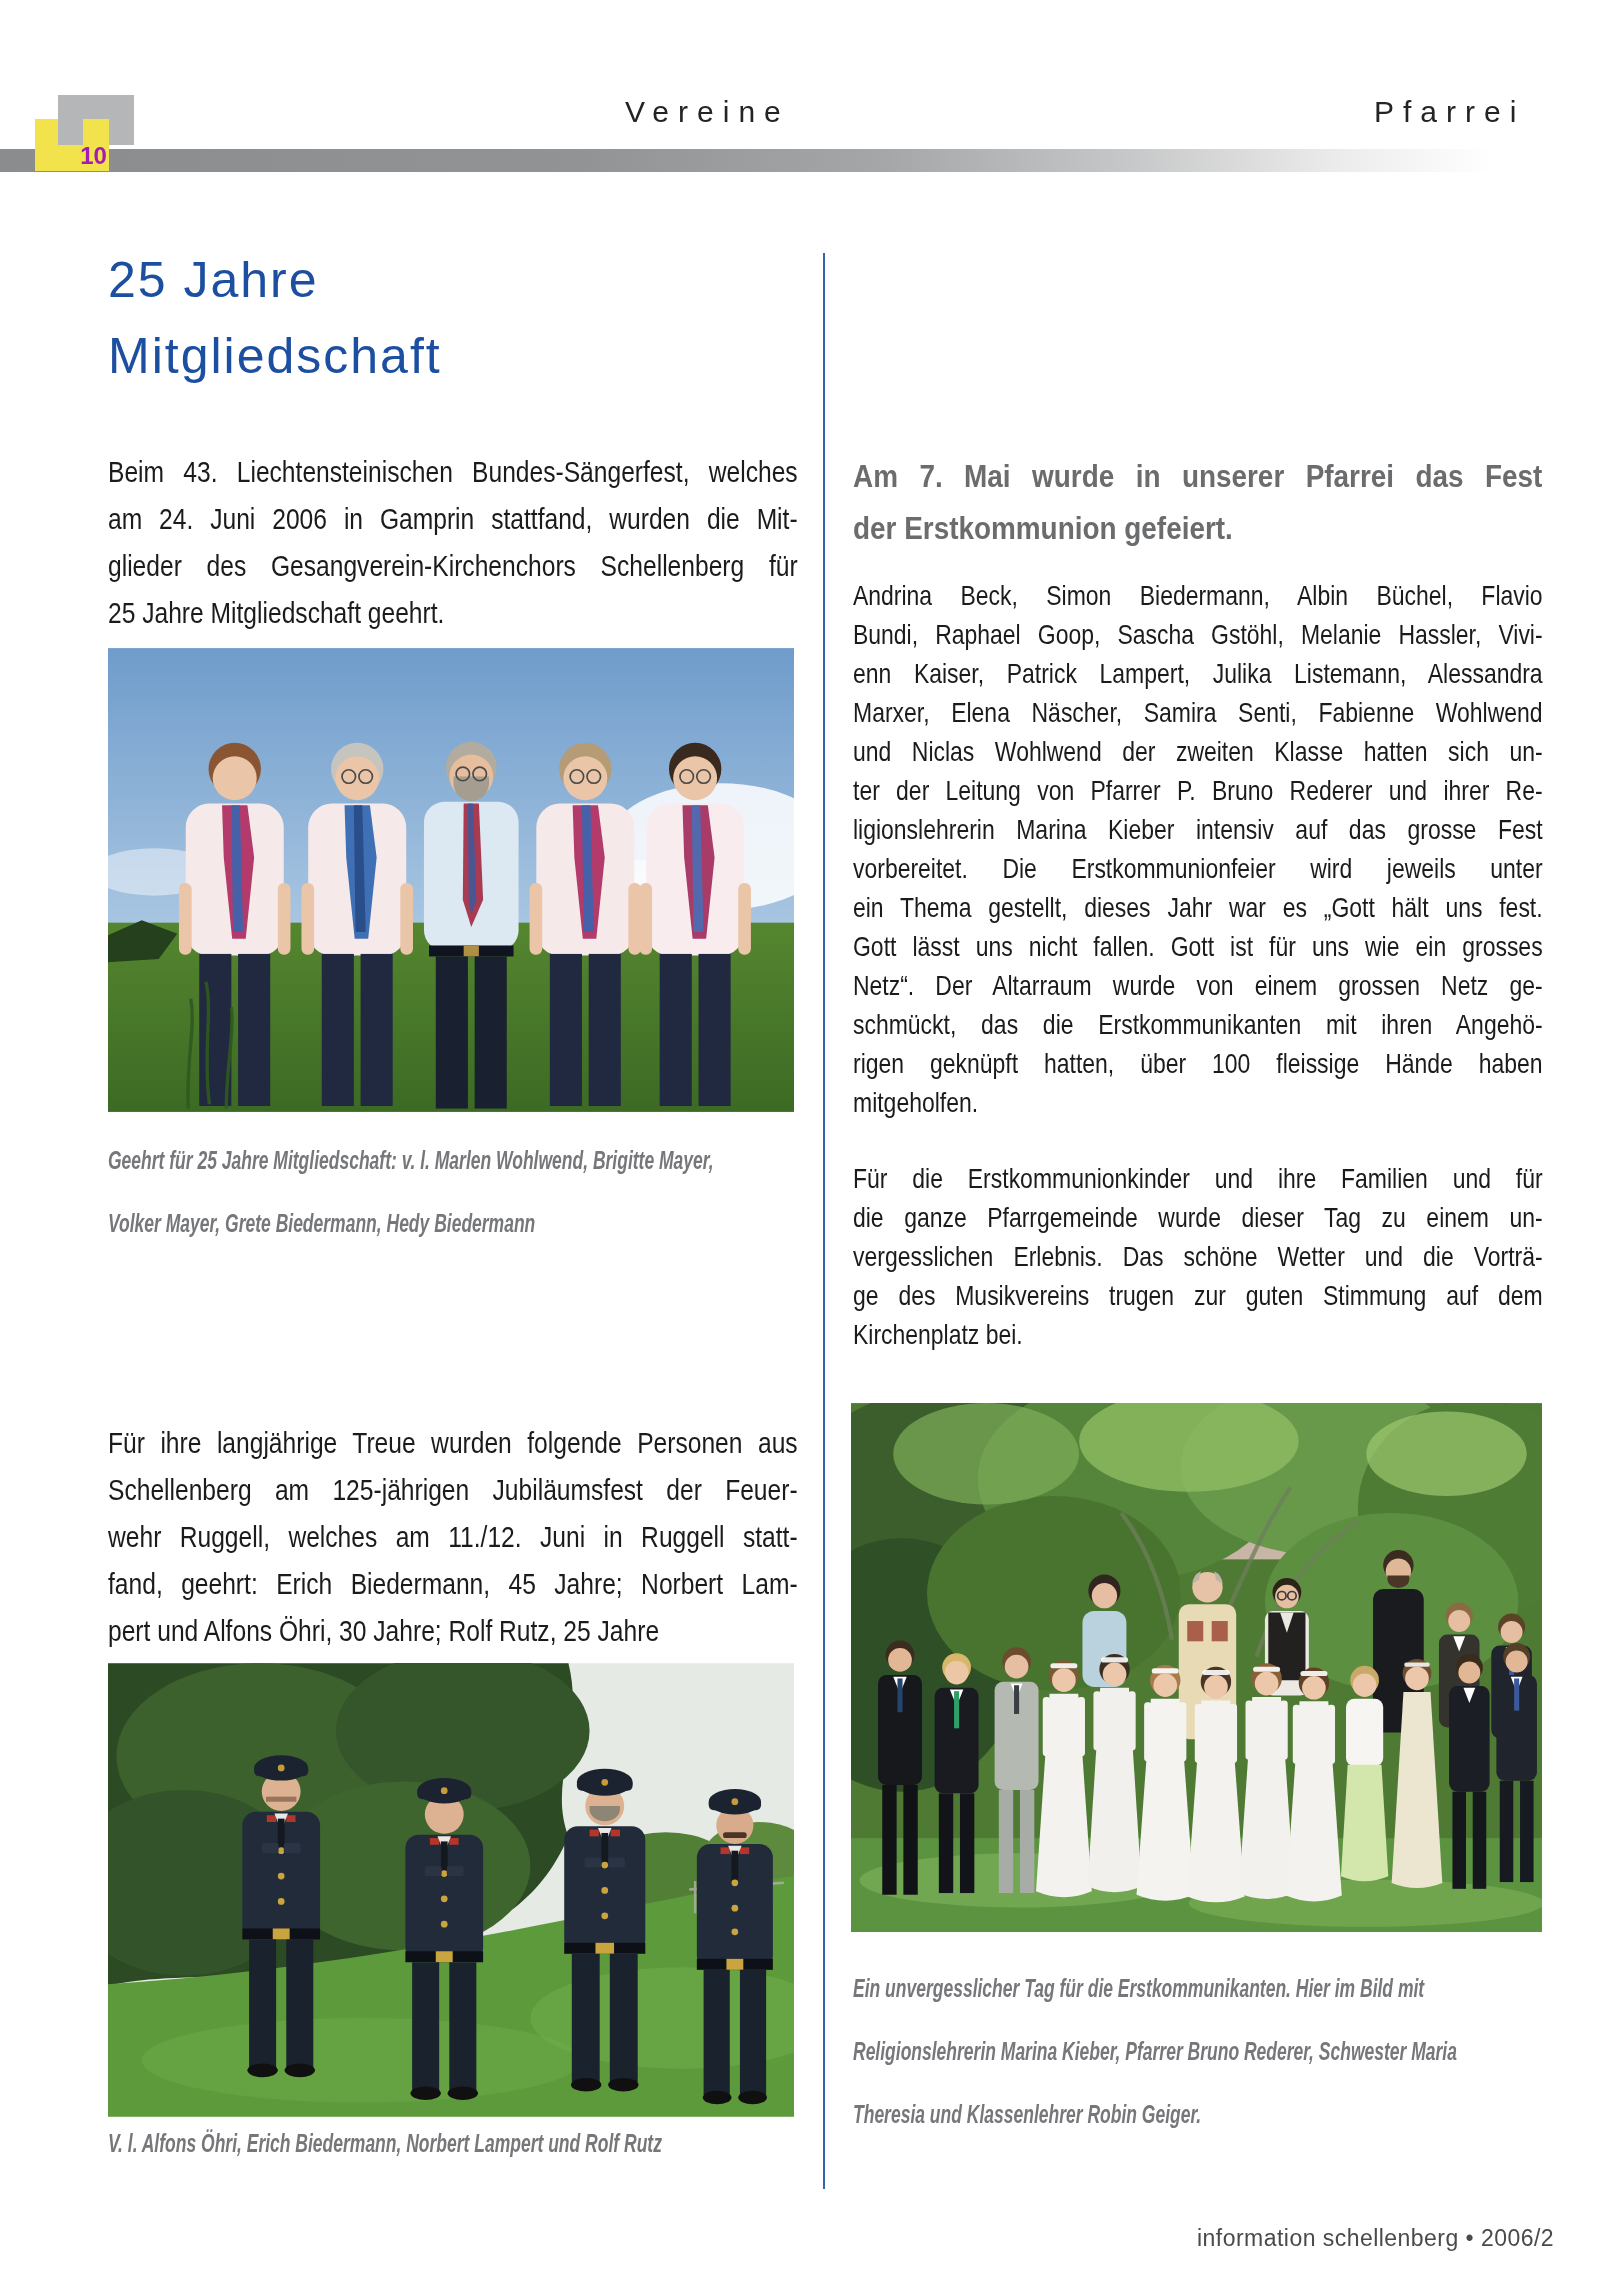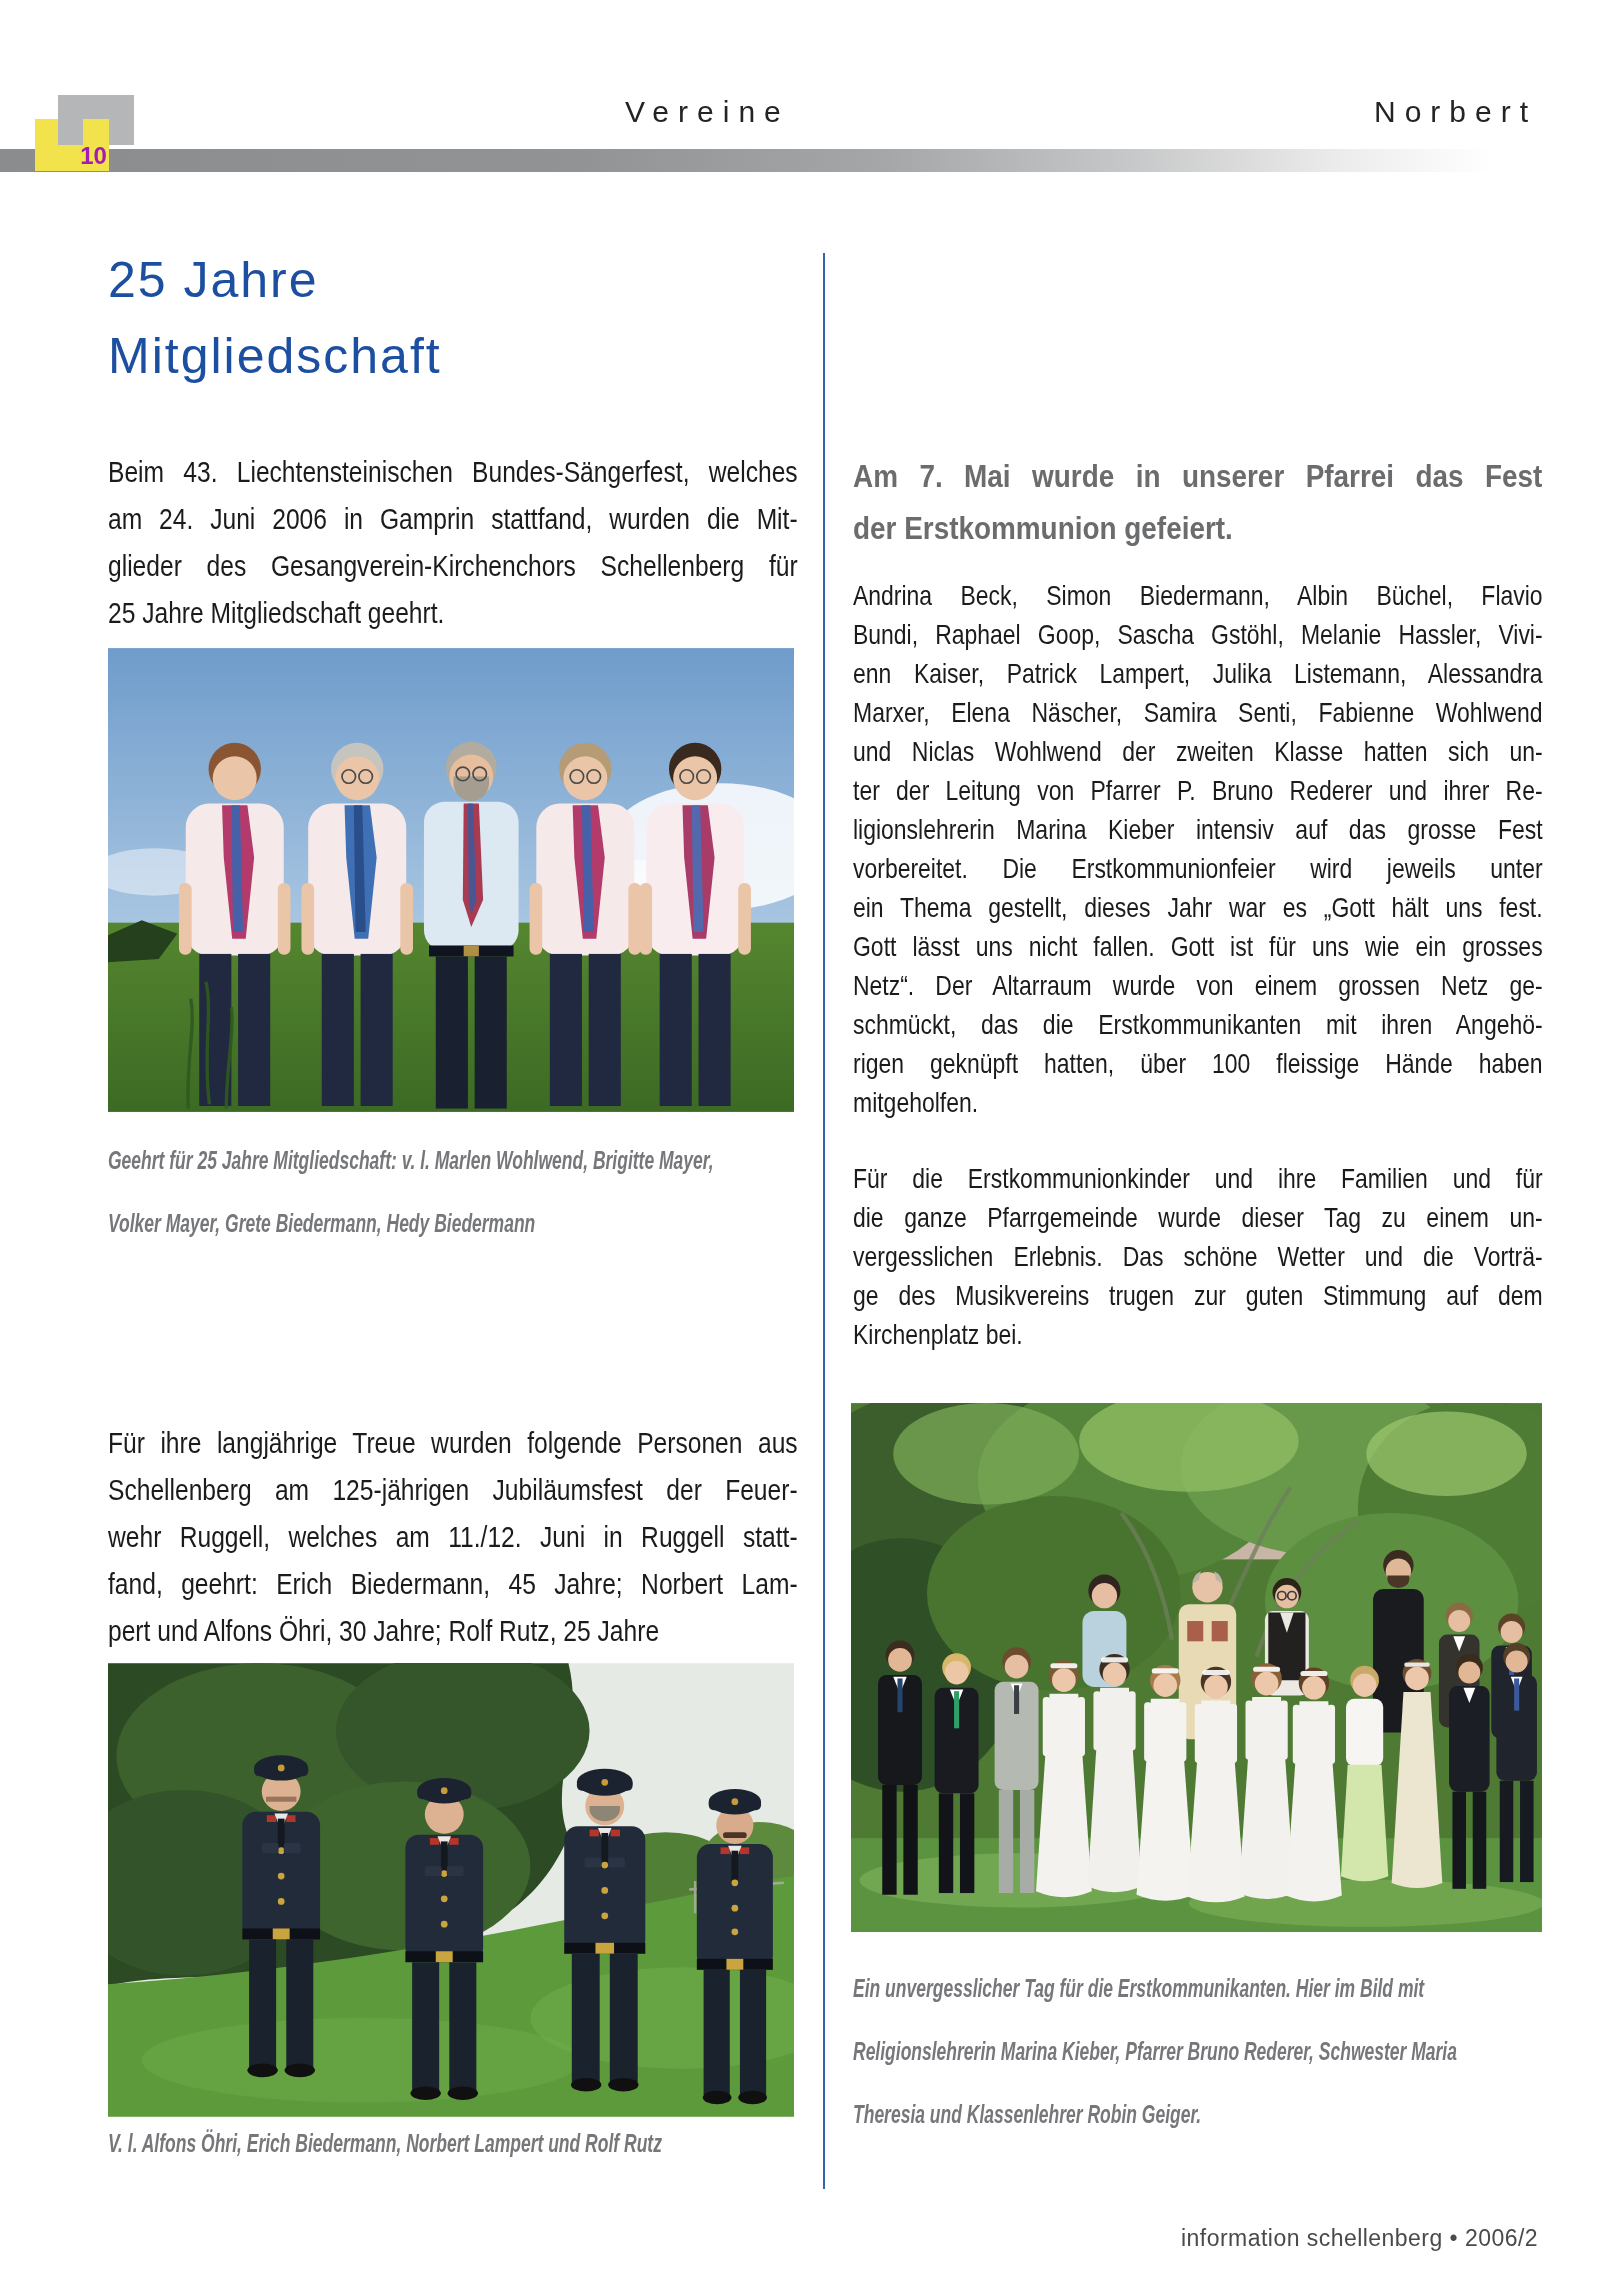--- a/index.html
+++ b/index.html
@@ -24,34 +24,34 @@
   .jlines{display:block;white-space:pre-line;text-align:justify;text-align-last:justify;}
   .lastline{display:block;text-align:left;}
   .body-block{color:#1b1b1c;transform-origin:0 0;}
   .left-body{font-size:30px;line-height:47px;width:841px;transform:scaleX(.82);}
   .right-body{font-size:28px;line-height:39px;width:841px;transform:scaleX(.82);}
   .lead{font-size:31px;line-height:52px;font-weight:bold;color:#6b6c6e;width:766px;
         transform:scaleX(.90);transform-origin:0 0;}
   .caption{font-style:italic;font-weight:bold;color:#76777a;font-size:25px;line-height:63px;
            white-space:pre-line;width:986px;transform:scaleX(.70);transform-origin:0 0;}
   .photo{display:block;}
-  .footer{top:2225px;right:84px;font-size:23px;color:#4a4a4a;letter-spacing:.02em;}
+  .footer{top:2225px;right:68px;font-size:23px;color:#4a4a4a;letter-spacing:.02em;}
 </style>
 </head>
 <body>
 
 <div class="page">
 
   <div class="abs hdr-bar"></div>
   <div class="abs logo-gray"></div>
   <div class="abs logo-yellow"></div>
   <div class="abs logo-notch"></div>
   <div class="abs page-num">10</div>
   <div class="abs section-label lbl-vereine">Vereine</div>
-  <div class="abs section-label lbl-kirche">Norbert</div>
+  <div class="abs section-label lbl-kirche">Pfarrei</div>
 
   <div class="abs divider"></div>
 
   <div class="abs h1" style="left:108px;top:242px;">25 Jahre
 Mitgliedschaft</div>
 
   <div class="abs body-block left-body" style="left:108px;top:448px;">
     <span class="jlines">Beim 43. Liechtensteinischen Bundes-Sängerfest, welches
 am 24. Juni 2006 in Gamprin stattfand, wurden die Mit-
 glieder des Gesangverein-Kirchenchors Schellenberg für</span>

